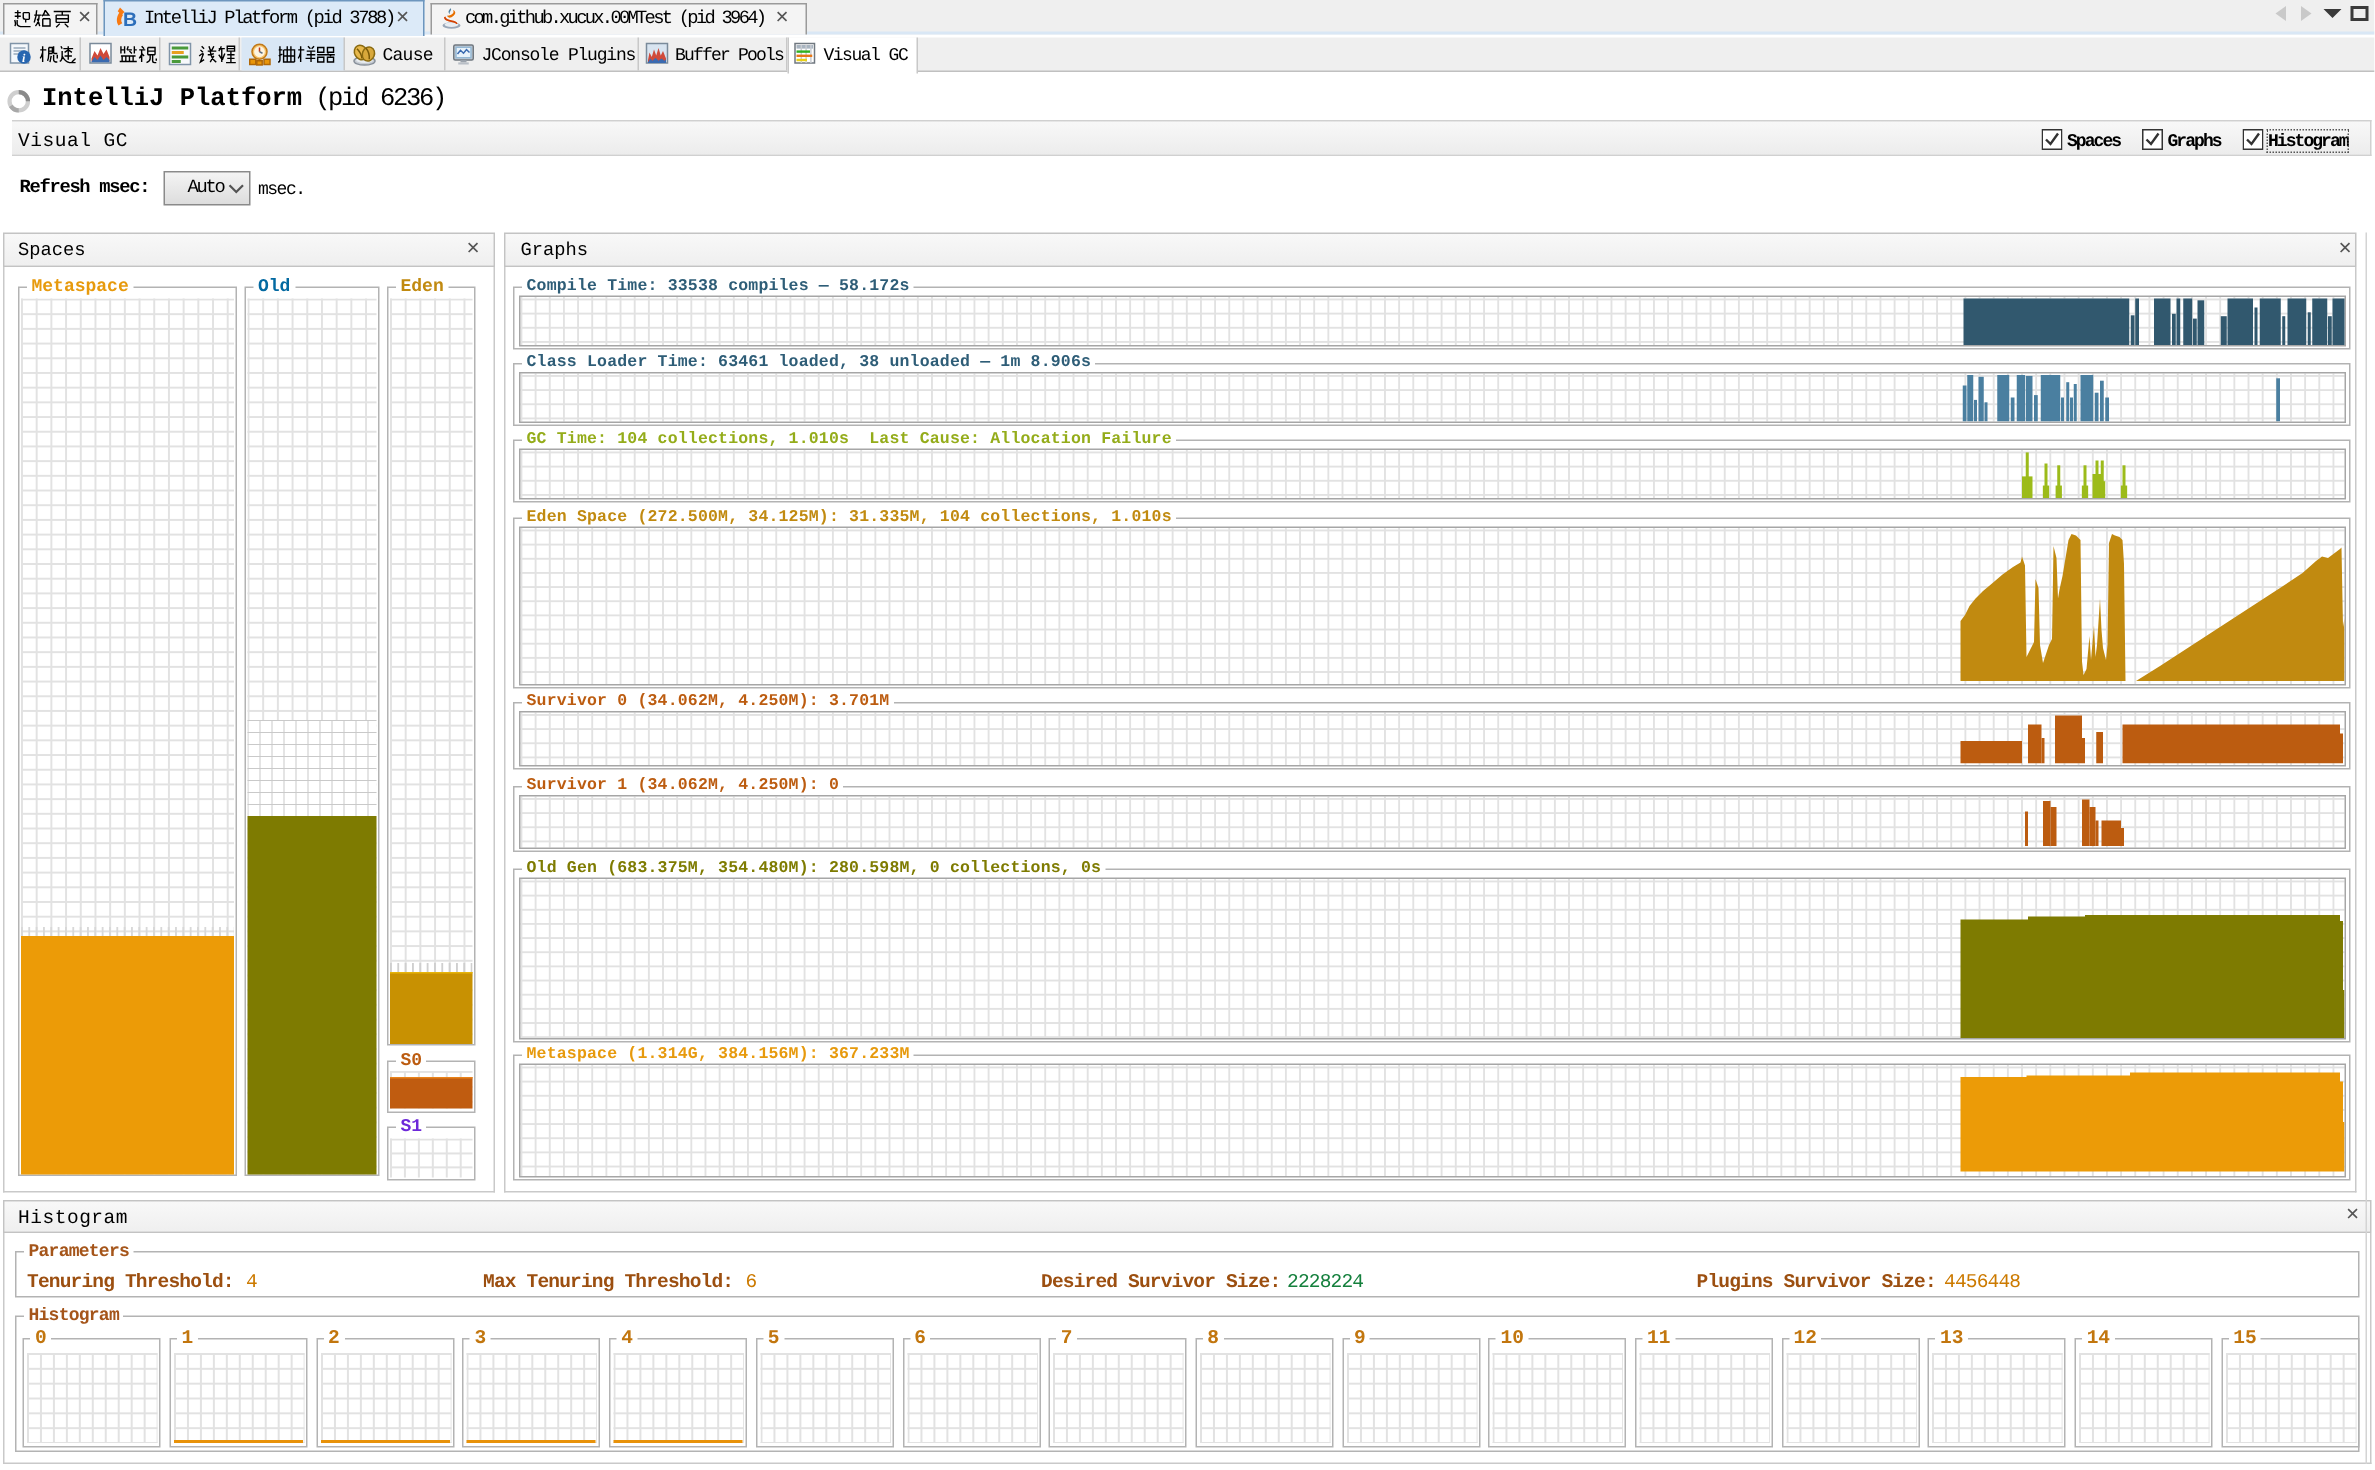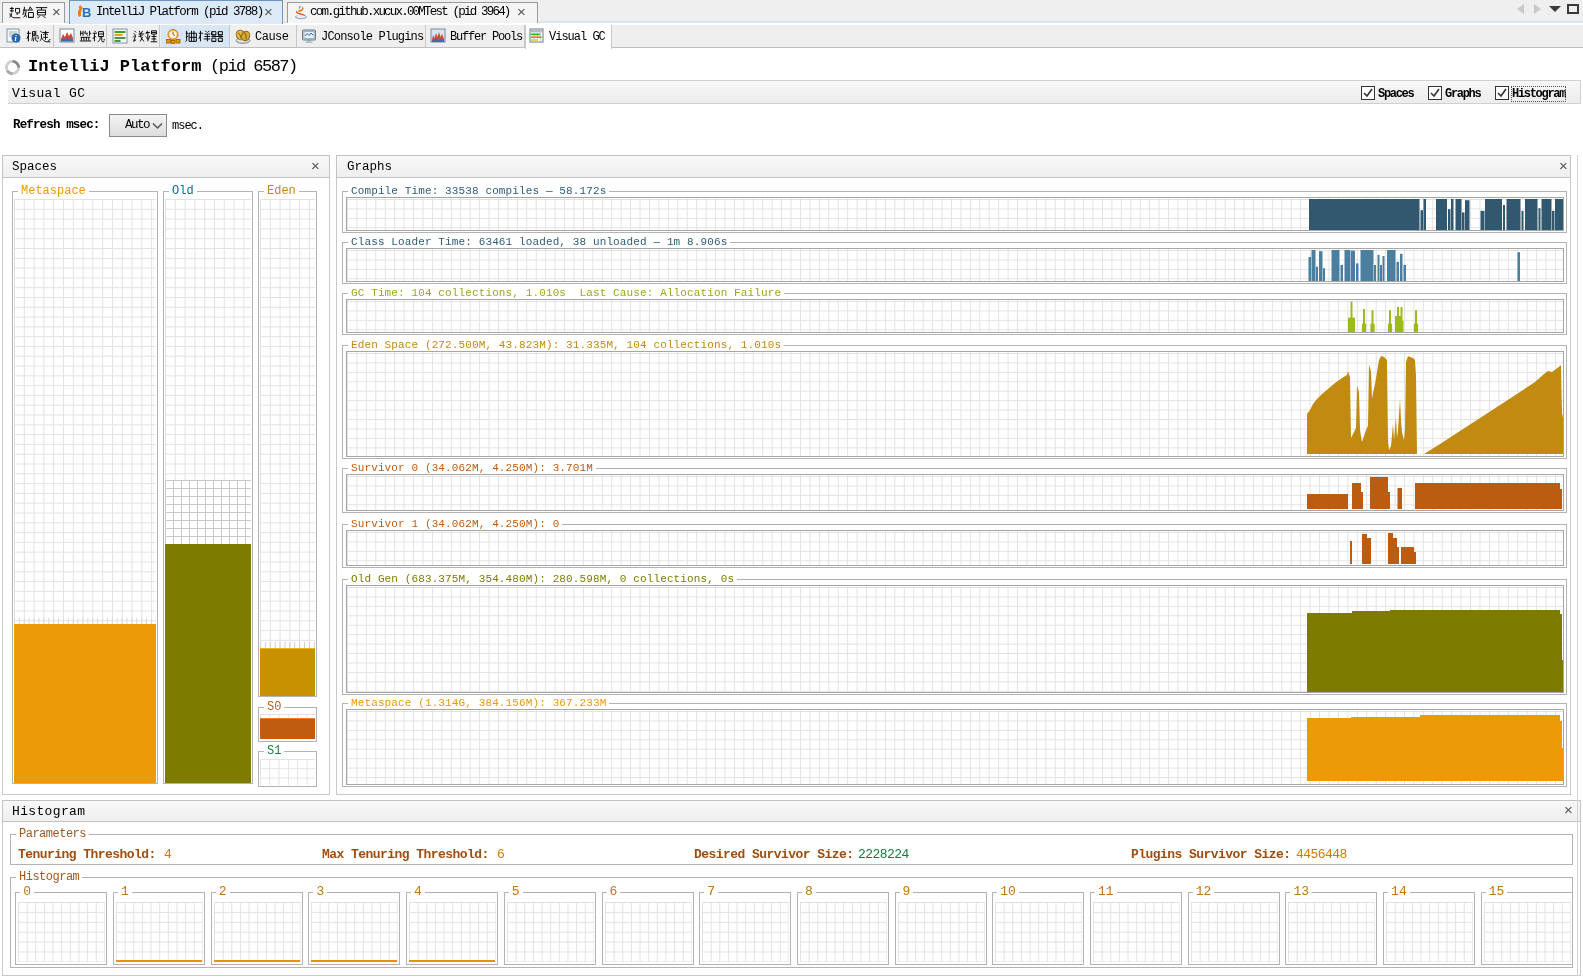--- a/index.html
+++ b/index.html
@@ -1,19 +1,19 @@
 <!DOCTYPE html>
 <html><head><meta charset="utf-8"><style>
 *{margin:0;padding:0;box-sizing:border-box}
 html,body{width:1583px;height:980px;background:#fff;font-family:"Liberation Mono",monospace;overflow:hidden;position:relative}
 .abs{position:absolute}
 .grid{background-image:linear-gradient(to right,#E2E2E2 1px,transparent 1px),linear-gradient(to bottom,#E2E2E2 1px,transparent 1px)}
 .ghd{background:linear-gradient(#F8F8F8,#EFEFEF);border:1px solid #C3C3C3}
 .tb{position:absolute;border:1px solid #B3B3B3}
-.tb>span{position:absolute;top:-8px;left:5px;background:#fff;padding:0 3px;font-weight:normal;font-size:12px;line-height:14px;white-space:nowrap}
+.tb>span{position:absolute;top:-8px;left:5px;background:#fff;padding:0 3px;font-weight:bold;font-size:12px;line-height:14px;white-space:nowrap}
 .inner{position:absolute;border:1px solid #A6A6A6;background-color:#fff}
 .x{color:#555;font-size:15px;line-height:14px;font-family:"Liberation Sans",sans-serif}
 </style></head><body>
 <div class="abs" style="left:0;top:0;width:1583px;height:23px;background:#EFEFEF;border-bottom:2px solid #D9E7F5"></div>
 <div class="abs" style="left:2px;top:2px;width:63px;height:21px;background:#F4F4F4;border:1px solid #9A9A9A;border-bottom:none"></div>
 <div class="abs" style="left:9px;top:4px;"><svg width="13" height="13" viewBox="0 0 16 16" style="vertical-align:middle;margin-top:0px">
       <path d="M1,3 H6 M1,6 H6 M3.5,1 V8 M1,9 C2,12 2,13 1,14 M3,9 L3,12 C3,14 5,14.5 8,14.5 L14,14.5 M8,3 H13 M8,3 V7 C8,8 9,8.5 10,8.5 L13,8.5 M13,3 V8.5 M10,8.5 V11" fill="none" stroke="#000" stroke-width="1.15"></path>
     </svg><svg width="13" height="13" viewBox="0 0 16 16" style="vertical-align:middle;margin-top:0px">
       <path d="M3,1 C3,5 2,8 1,11 M1,5 H7 M5,5 C5,9 4,12 2,14 M3.5,8 C4.5,10 5,12 5.5,14 M10,1 C9.5,3 8.5,5 7.5,6 M10,1 L13,5 H8 M8,8 H14 M8,8 V14 H14 V8 M8,14 H14" fill="none" stroke="#000" stroke-width="1.15"></path>
     </svg><svg width="13" height="13" viewBox="0 0 16 16" style="vertical-align:middle;margin-top:0px">
@@ -134,21 +134,21 @@
       <rect x="2" y="5.6" width="9" height="1.6" fill="#30B020"></rect>
       <rect x="2" y="8.4" width="10.5" height="1.6" fill="#E87818"></rect>
       <rect x="2" y="11.2" width="7" height="1.6" fill="#E8D018"></rect>
     </svg></div>
 <div class="abs" style="left:549px;top:29px;white-space:nowrap;font-size:13px"><span style="font-size:12px;letter-spacing:-1.0px">Visual GC</span></div>
 <svg class="abs" style="left:4px;top:59px" width="17" height="17" viewBox="0 0 18 18">
 <circle cx="9" cy="9" r="6.5" fill="none" stroke="#CFCFCF" stroke-width="3"></circle>
 <path d="M9,2.5 A6.5,6.5 0 0,1 15.5,9" fill="none" stroke="#8A8A8A" stroke-width="3"></path>
 <path d="M9,15.5 A6.5,6.5 0 0,1 3.4,12.3" fill="none" stroke="#A8A8A8" stroke-width="3"></path>
 </svg>
-<div class="abs" style="left:28px;top:57px;font-size:17px;white-space:nowrap"><b style="letter-spacing:0px">IntelliJ Platform</b><span style="letter-spacing:-1.55px"> (pid 6587)</span></div>
+<div class="abs" style="left:28px;top:57px;font-size:17px;white-space:nowrap"><b style="letter-spacing:0px">IntelliJ Platform</b><span style="letter-spacing:-1.55px"> (pid 6236)</span></div>
 <div class="abs" style="left:8px;top:80px;width:1573px;height:24px;background:linear-gradient(#F8F8F8,#ECECEC);border:1px solid #D0D0D0;border-left:none"></div>
 <div class="abs" style="left:12px;top:86px;font-size:13px;letter-spacing:0.35px">Visual GC</div>
 <svg class="abs" style="left:1361px;top:86px" width="14" height="14" viewBox="0 0 14 14">
     <rect x="0.5" y="0.5" width="13" height="13" fill="#fff" stroke="#333"></rect>
     <path d="M3,7 L6,10 11,3" stroke="#333" stroke-width="1.6" fill="none"></path>
   </svg>
 <div class="abs" style="left:1378px;top:87px;font-size:12px;font-weight:bold;letter-spacing:-1.3px;white-space:nowrap">Spaces</div>
 <svg class="abs" style="left:1428px;top:86px" width="14" height="14" viewBox="0 0 14 14">
     <rect x="0.5" y="0.5" width="13" height="13" fill="#fff" stroke="#333"></rect>
     <path d="M3,7 L6,10 11,3" stroke="#333" stroke-width="1.6" fill="none"></path>
@@ -187,41 +187,41 @@
   </div>
 <div class="abs grid" style="left:260px;top:199px;width:55px;height:497px;background-size:9.8px 9.8px"></div>
 <div class="abs" style="left:260px;top:642px;width:55px;height:6px;background-image:linear-gradient(to right,#CFCFCF 1px,transparent 1px);background-size:4.9px 6px"></div>
 <div class="abs" style="left:260px;top:648px;width:55px;height:48px;background:#C89102;border-top:1.5px solid #E7B40A"></div>
 <div class="tb" style="left:258px;top:707px;width:59px;height:35px">
     <span style="color:#BC5C10">S0</span>
   </div>
 <div class="abs grid" style="left:260px;top:714px;width:55px;height:25px;background-size:9.3px 5px"></div>
 <div class="abs" style="left:260px;top:718px;width:55px;height:21px;background:#C05C10;border-top:1.5px solid #E8821A"></div>
 <div class="tb" style="left:258px;top:751px;width:59px;height:36px">
-    <span style="color:#15803d">S1</span>
+    <span style="color:#6d28d9">S1</span>
   </div>
 <div class="abs grid" style="left:260px;top:759px;width:55px;height:26px;background-size:9.3px 9.3px"></div>
 <div class="abs ghd" style="left:336px;top:155px;width:1235px;height:23px"></div>
 <div class="abs" style="left:347px;top:160px;font-size:12.5px">Graphs</div>
 <div class="abs x" style="left:1559px;top:159px;">×</div>
 <div class="abs" style="left:336px;top:178px;width:1235px;height:617px;background:#fff;border:1px solid #C9C9C9;border-top:none"></div>
 <div class="tb" style="left:342px;top:191px;width:1225px;height:42px">
     <span style="color:#2E5D77;font-size:11px;letter-spacing:0.12px">Compile Time: 33538 compiles — 58.172s</span>
   </div>
 <div class="abs inner grid" style="left:346px;top:197px;width:1218px;height:34px;background-size:9.45px 9.45px;background-position:0px 1px"></div>
 <div class="tb" style="left:342px;top:242px;width:1225px;height:42px">
     <span style="color:#2E5D77;font-size:11px;letter-spacing:0.12px">Class Loader Time: 63461 loaded, 38 unloaded — 1m 8.906s</span>
   </div>
 <div class="abs inner grid" style="left:346px;top:248px;width:1218px;height:34px;background-size:9.45px 9.45px;background-position:0px 1px"></div>
 <div class="tb" style="left:342px;top:293px;width:1225px;height:42px">
     <span style="color:#94AC1A;font-size:11px;letter-spacing:0.12px">GC Time: 104 collections, 1.010s&nbsp;&nbsp;Last Cause: Allocation Failure</span>
   </div>
 <div class="abs inner grid" style="left:346px;top:299px;width:1218px;height:34px;background-size:9.45px 9.45px;background-position:0px 1px"></div>
 <div class="tb" style="left:342px;top:345px;width:1225px;height:114px">
-    <span style="color:#C18A10;font-size:11px;letter-spacing:0.12px">Eden Space (272.500M, 43.823M): 31.335M, 104 collections, 1.010s</span>
+    <span style="color:#C18A10;font-size:11px;letter-spacing:0.12px">Eden Space (272.500M, 34.125M): 31.335M, 104 collections, 1.010s</span>
   </div>
 <div class="abs inner grid" style="left:346px;top:351px;width:1218px;height:106px;background-size:9.45px 9.45px;background-position:0px 1px"></div>
 <div class="tb" style="left:342px;top:468px;width:1225px;height:45px">
     <span style="color:#BC5C10;font-size:11px;letter-spacing:0.12px">Survivor 0 (34.062M, 4.250M): 3.701M</span>
   </div>
 <div class="abs inner grid" style="left:346px;top:474px;width:1218px;height:37px;background-size:9.45px 9.45px;background-position:0px 1px"></div>
 <div class="tb" style="left:342px;top:524px;width:1225px;height:44px">
     <span style="color:#BC5C10;font-size:11px;letter-spacing:0.12px">Survivor 1 (34.062M, 4.250M): 0</span>
   </div>
 <div class="abs inner grid" style="left:346px;top:530px;width:1218px;height:36px;background-size:9.45px 9.45px;background-position:0px 1px"></div>

